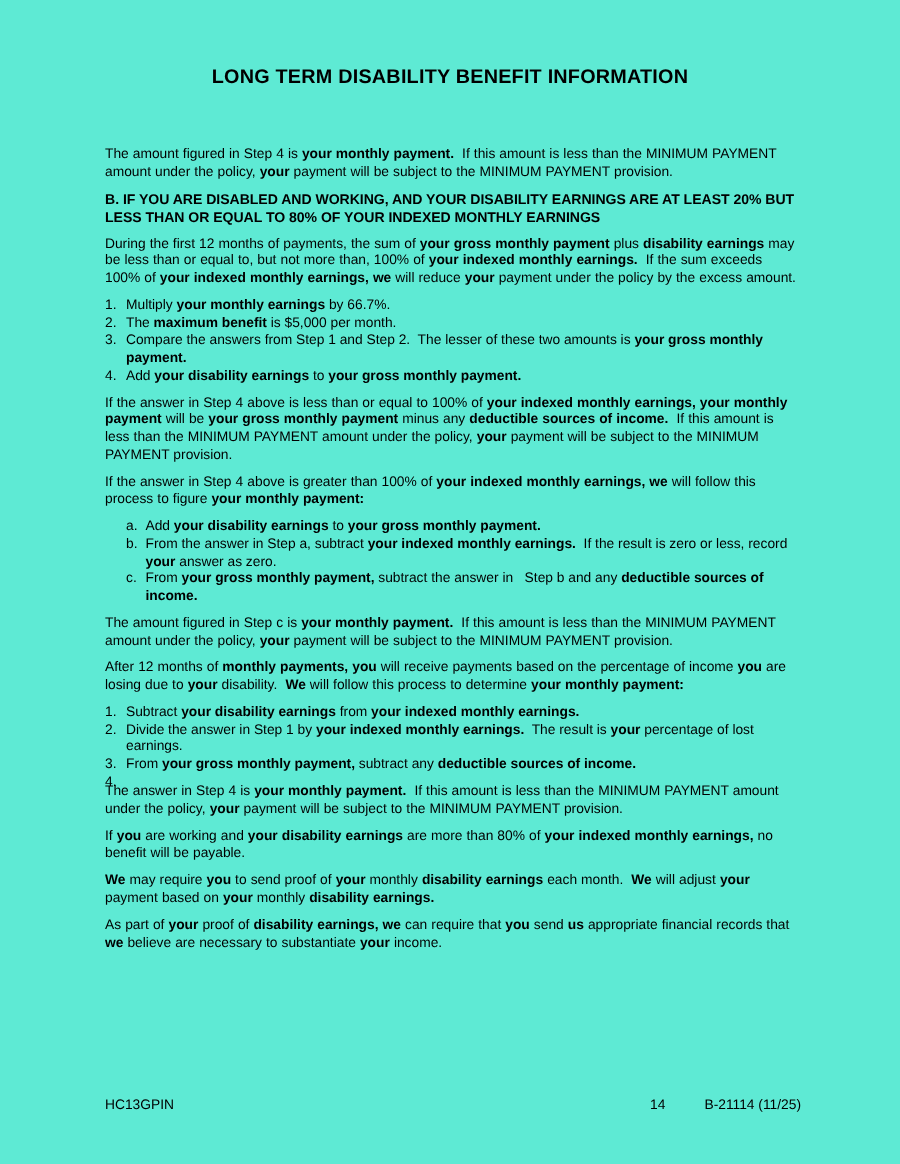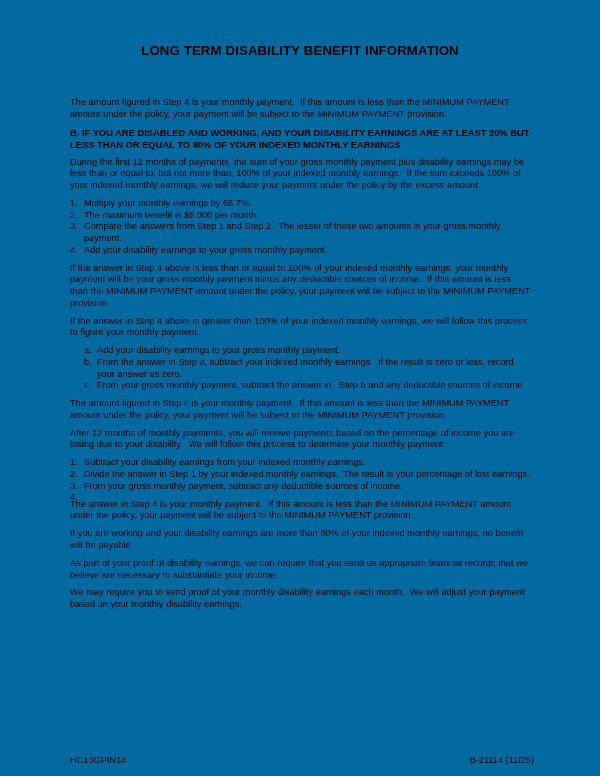--- a/index.html
+++ b/index.html
@@ -14,21 +14,21 @@
     position: relative;
     overflow: hidden;
     font-family: "Liberation Sans", sans-serif;
     color: #000000;
     -webkit-font-smoothing: antialiased;
   }
 
   .page {
     position: absolute;
     inset: 0;
-    background: #0369a1;
+    background: #5eead4;
   }
 
   .page-title {
     position: absolute;
     left: 0;
     right: 0;
     top: 43px;
     text-align: center;
     font-size: 13.2px;
     font-weight: bold;
@@ -80,34 +80,34 @@
   }
 
   .list.alpha {
     margin-left: 14px;
   }
   .list.alpha .list-item {
     padding-left: 13px;
   }
 
   b, strong {
-    font-weight: normal;
+    font-weight: bold;
   }
 
   .footer {
     position: absolute;
     left: 70px;
     right: 66px;
     top: 731px;
     display: flex;
     align-items: baseline;
     font-size: 9.2px;
   }
-  .footer-left  { flex: 0 0 auto; margin-top: 24px; }
-  .footer-mid   { flex: 1 1 auto; text-align: left; padding-right: 2px; }
+  .footer-left  { flex: 0 0 auto; }
+  .footer-mid   { flex: 1 1 auto; text-align: right; padding-right: 26px; }
   .footer-right { flex: 0 0 auto; }
 </style>
 </head>
 <body>
 
 <div class="page">
 
   <div class="page-title">LONG TERM DISABILITY BENEFIT INFORMATION</div>
 
   <div class="content">
@@ -177,23 +177,23 @@
         <li class="list-item">
         <span class="marker">4.</span>
       </li>
       </ol>
 
     <p class="para">The answer in Step 4 is <b>your monthly payment.</b>&nbsp; If this amount is less than the MINIMUM PAYMENT amount under the policy, <b>your</b> payment will be subject to the MINIMUM PAYMENT provision.</p>
 
 
     <p class="para">If <b>you</b> are working and <b>your disability earnings</b> are more than 80% of <b>your indexed monthly earnings,</b> no benefit will be payable.</p>
 
+    <p class="para"><b>We</b> may require <b>you</b> to send proof of <b>your</b> monthly <b>disability earnings</b> each month.&nbsp; <b>We</b> will adjust <b>your</b> payment based on <b>your</b> monthly <b>disability earnings.</b></p>
+
     <p class="para">As part of <b>your</b> proof of <b>disability earnings, we</b> can require that <b>you</b> send <b>us</b> appropriate financial records that <b>we</b> believe are necessary to substantiate <b>your</b> income.</p>
-
-    <p class="para"><b>We</b> may require <b>you</b> to send proof of <b>your</b> monthly <b>disability earnings</b> each month.&nbsp; <b>We</b> will adjust <b>your</b> payment based on <b>your</b> monthly <b>disability earnings.</b></p>
 
   </div>
 
   <div class="footer">
     <span class="footer-left">HC13GPIN</span>
     <span class="footer-mid">14</span>
     <span class="footer-right">B-21114 (11/25)</span>
   </div>
 
 </div>

